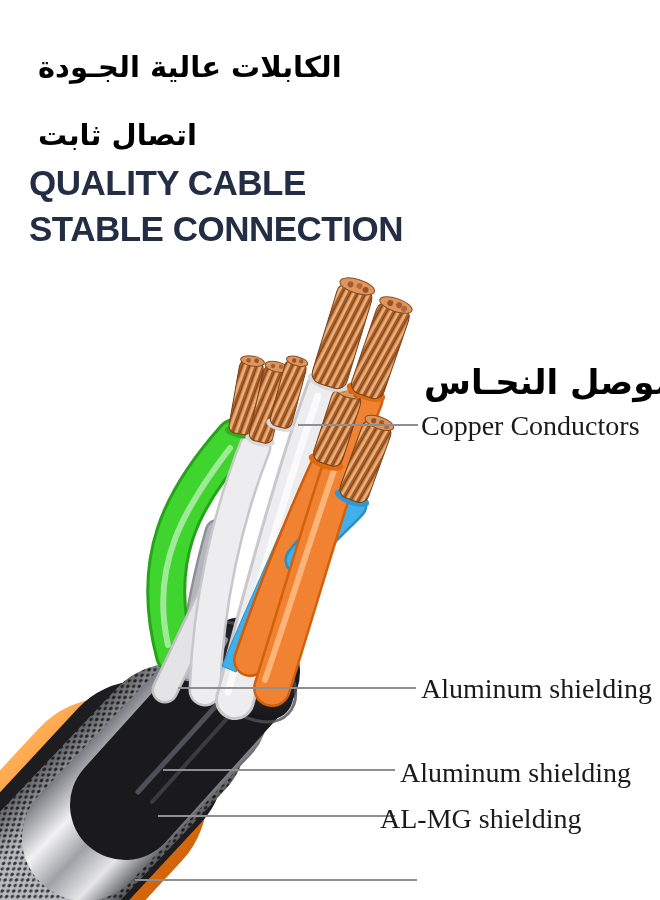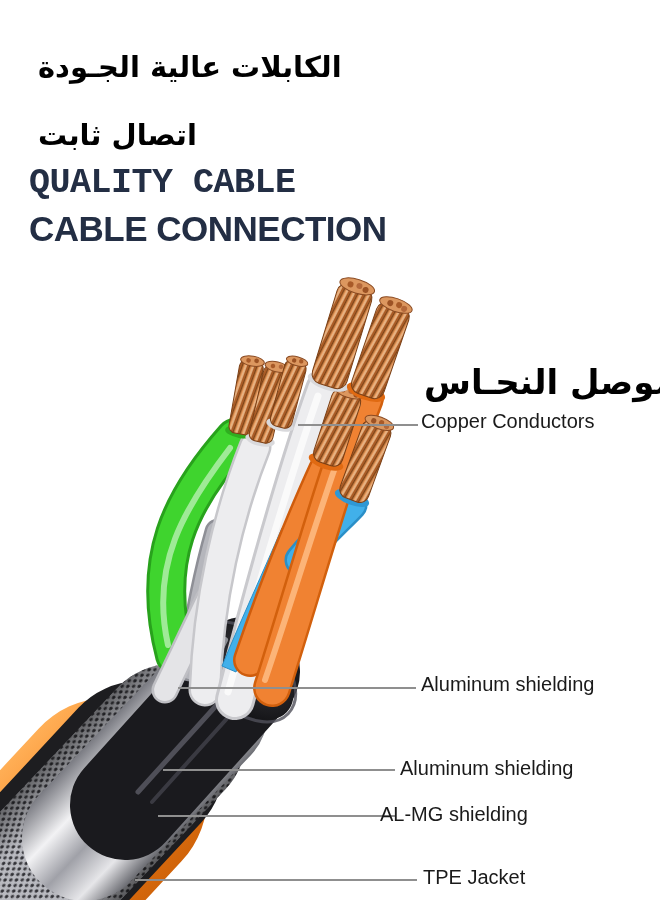--- a/index.html
+++ b/index.html
@@ -5,42 +5,42 @@
   html,body{margin:0;padding:0;background:#fff;}
   .stage{position:relative;width:660px;height:900px;background:#ffffff;overflow:hidden;
          font-family:"Liberation Sans",sans-serif;}
   .abs{position:absolute;}
   .ar{font-family:"DejaVu Sans",sans-serif;font-weight:bold;color:#000;direction:rtl;
       unicode-bidi:isolate;white-space:nowrap;}
   .h-ar{font-size:29px;letter-spacing:1px;}
   .h-en{font-family:"Liberation Sans",sans-serif;font-weight:bold;font-size:35px;
         color:var(--heading-navy,#232e44);letter-spacing:-0.5px;white-space:nowrap;}
   .lbl-ar{font-size:34px;}
-  .lbl-en{font-family:Liberation Sans, sans-serif;font-size:20px;
+  .lbl-en{font-family:Liberation Serif, serif;font-size:28px;
           color:var(--label-text,#1a1a1a);white-space:nowrap;}
   .leader{position:absolute;height:2px;background:var(--leader-line,#8f8f8f);}
   
   .w-green{stroke:var(--wire-green,#3fd42e);}
   .w-blue{stroke:var(--wire-blue,#41b0ea);}
   .f-blue{fill:var(--wire-blue,#41b0ea);}
   .w-white{stroke:var(--wire-white,#ededef);}
   .w-orange{stroke:var(--wire-orange,#f08232);}
   .w-braid{fill:var(--braid-silver,#b9bac0);}
   .f-copper{fill:var(--copper,#c9803f);}
   .s-foil-dark{stroke:var(--foil-dark,#1a1a1e);}
 </style>
 </head>
 <body>
 
 <div class="stage">
 
   <div class="abs ar h-ar" style="left:38px;top:50px;">الكابلات عالية الجـودة</div>
   <div class="abs ar h-ar" style="left:38px;top:118px;text-align:center;">اتصال ثابت</div>
-  <div class="abs h-en" style="left:29px;top:163px;font-family:Liberation Mono, monospace;">QUALITY CABLE</div>
-  <div class="abs h-en" style="left:29px;top:209px;">CABLE CONNECTION</div>
+  <div class="abs h-en" style="left:29px;top:163px;">QUALITY CABLE</div>
+  <div class="abs h-en" style="left:29px;top:209px;">STABLE CONNECTION</div>
 
   <svg class="abs" style="left:0;top:255px;" width="430" height="645" viewBox="0 255 430 645" aria-hidden="true">
     <defs>
       <linearGradient id="jacketGrad" gradientUnits="userSpaceOnUse" x1="-25" y1="798" x2="115" y2="932">
         <stop offset="0" stop-color="#ffae55"></stop>
         <stop offset="0.45" stop-color="#f5821f"></stop>
         <stop offset="1" stop-color="#d0640a"></stop>
       </linearGradient>
       <linearGradient id="foilGrad" gradientUnits="userSpaceOnUse" x1="100" y1="732" x2="190" y2="818">
         <stop offset="0" stop-color="#7c7d84"></stop>
@@ -196,15 +196,14 @@
   <div class="leader" style="left:178px;top:687px;width:238px;"></div>
   <div class="abs lbl-en" style="left:421px;top:673px;">Aluminum shielding</div>
 
   <div class="leader" style="left:163px;top:769px;width:232px;"></div>
   <div class="abs lbl-en" style="left:400px;top:757px;">Aluminum shielding</div>
 
   <div class="leader" style="left:158px;top:815px;width:237px;"></div>
   <div class="abs lbl-en" style="left:380px;top:803px;">AL-MG shielding</div>
 
   <div class="leader" style="left:135px;top:879px;width:282px;"></div>
-  <div class="abs lbl-en" style="left:423px;top:866px;">TPE Jacket</div>
 
 </div>
 
 </body></html>

